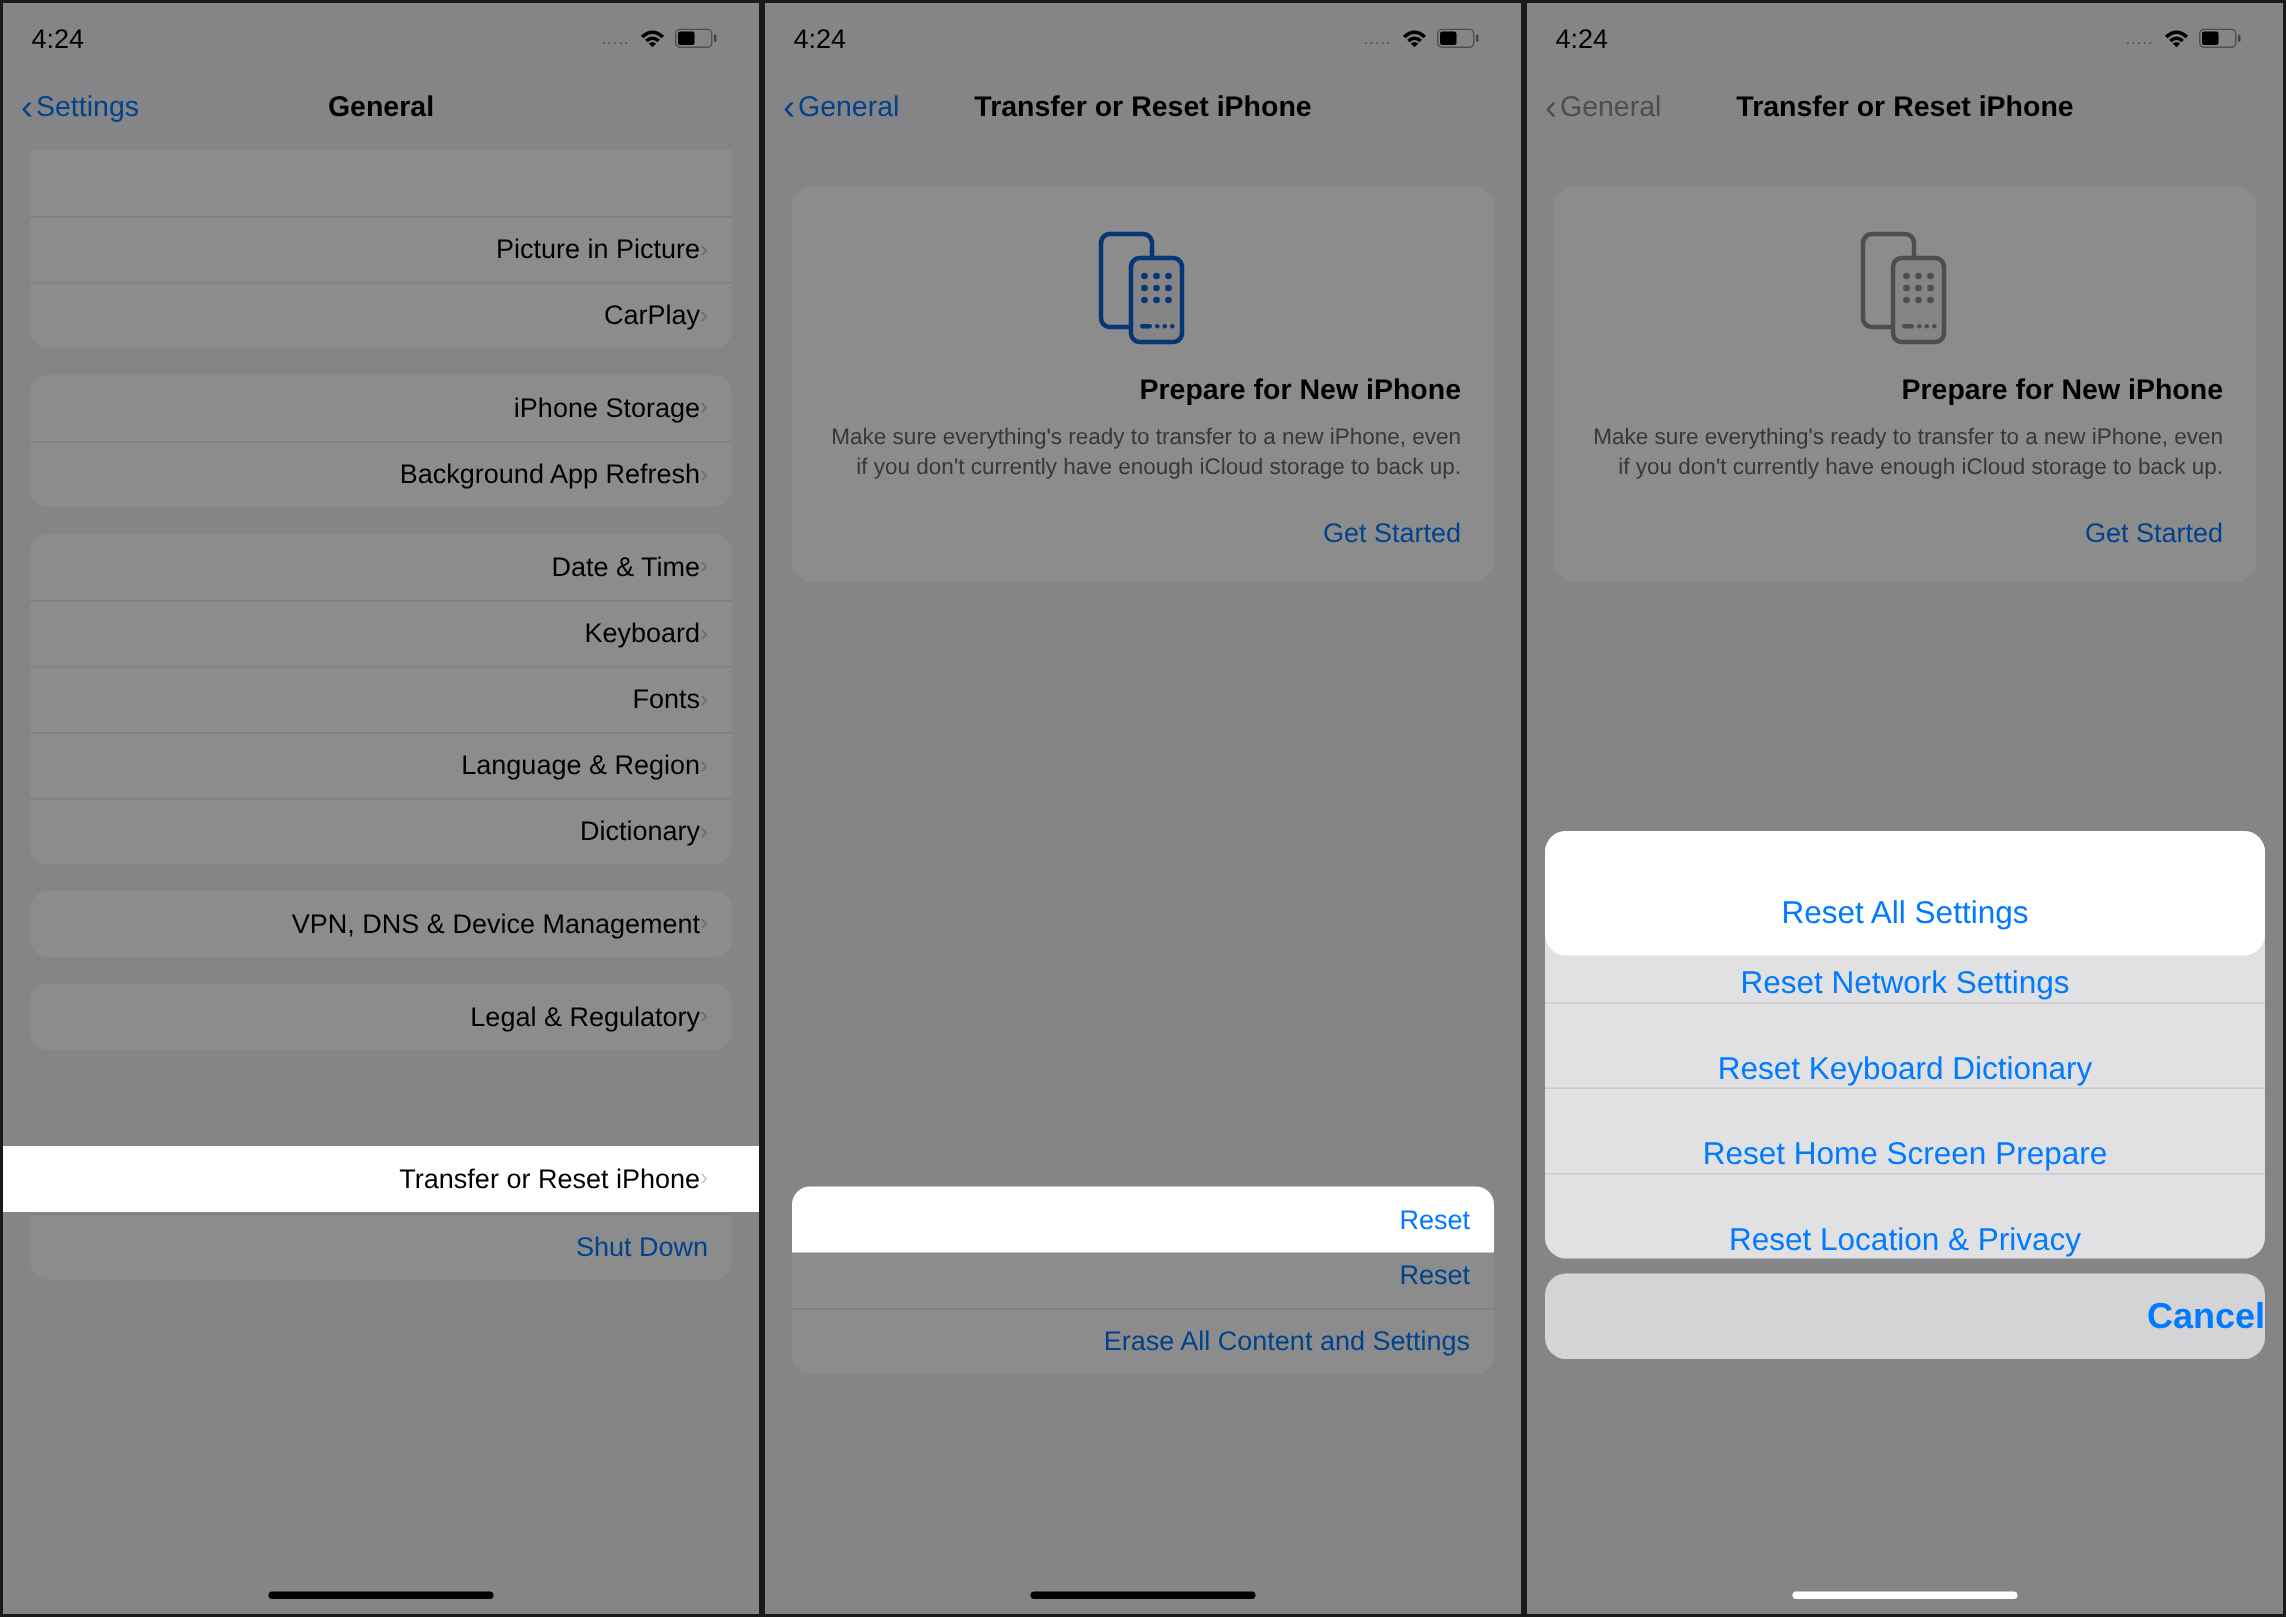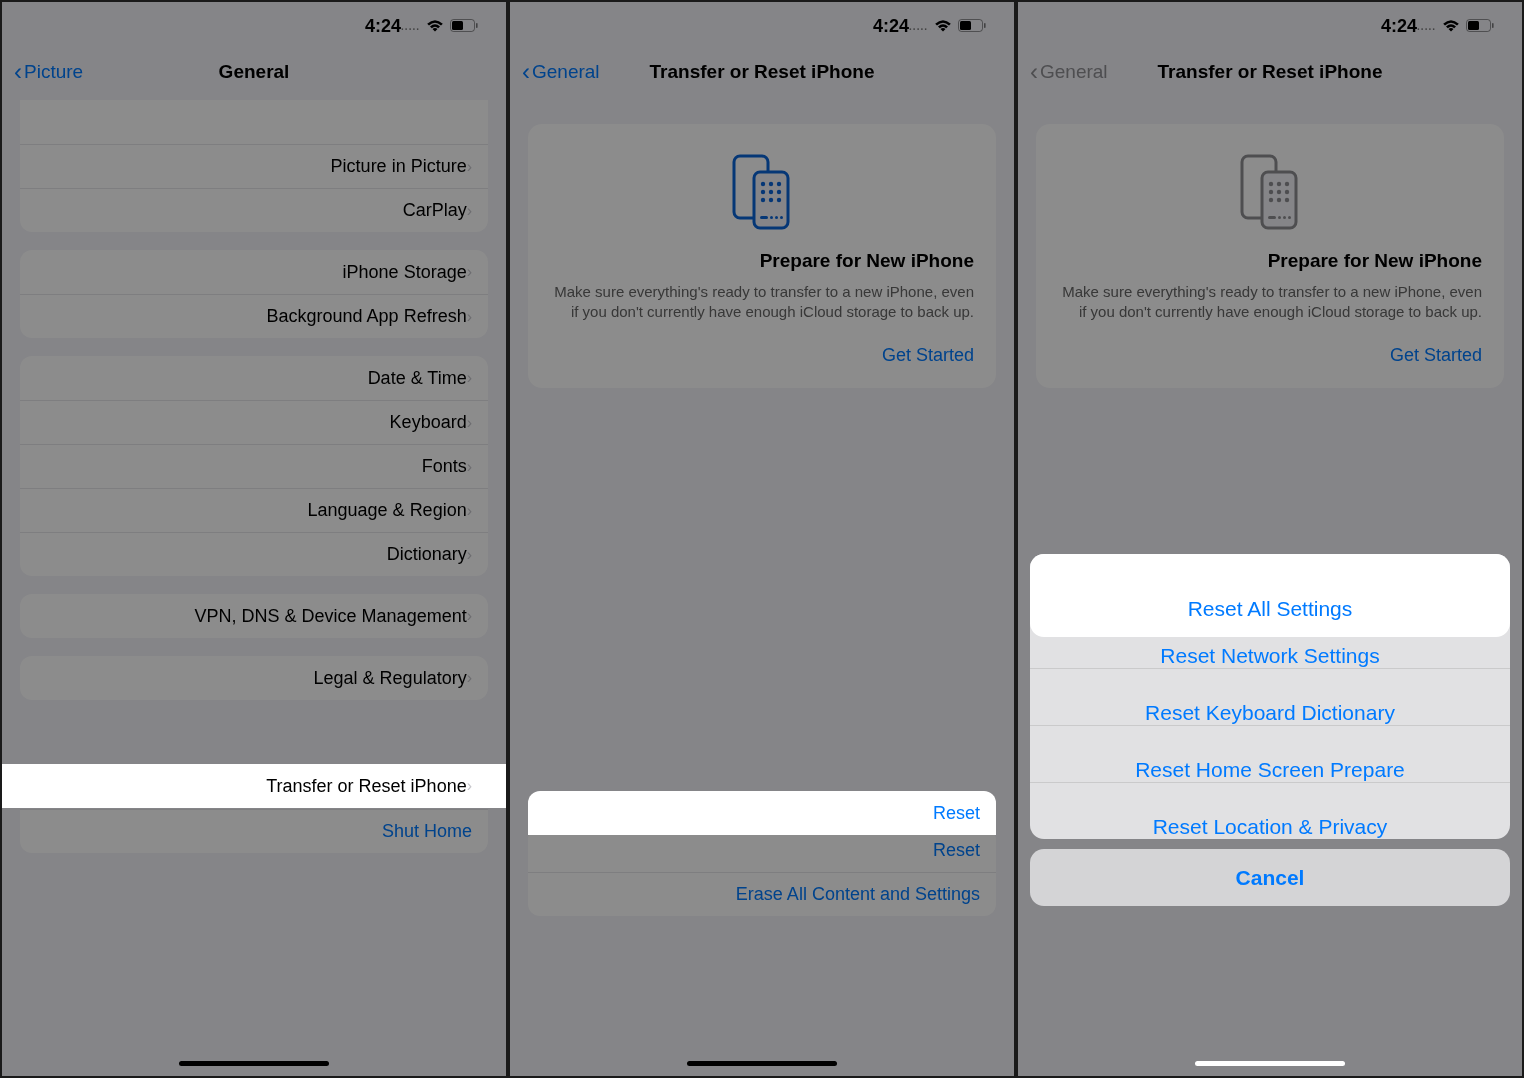--- a/index.html
+++ b/index.html
@@ -31,23 +31,23 @@
     background: rgba(0,0,0,.45);
     z-index: 50;
     pointer-events: none;
   }
   
   .status {
     position: relative;
     height: 48px;
     display: flex;
     align-items: center;
-    justify-content: flex-end;
-    padding: 0 28px 0 46px;
-    font-weight: 700;
+    justify-content: space-between;
+    padding: 0 28px 0 19px;
+    font-weight: 400;
     font-size: 18px;
     z-index: 1;
   }
   .status-right { display: flex; align-items: center; gap: 6px; }
   .dots { font-size: 10px; letter-spacing: 1px; opacity: .5; }
   
   .nav {
     position: relative;
     height: 44px;
     display: flex;
@@ -141,22 +141,22 @@
     border-top: 1px solid rgba(0,0,0,.1);
   }
   .sheet-row:first-child { border-top: none; }
   .sheet-cancel {
     margin-top: 10px;
     background: rgba(215,215,218,.96);
     border-radius: 14px;
     height: 57px;
     display: flex;
     align-items: center;
-    justify-content: center;
-    font-size: 21px;
+    justify-content: flex-end;
+    font-size: 24px;
     font-weight: 600;
     color: #007aff;
   }
   
   .home-ind {
     position: absolute;
     bottom: 10px;
     left: 50%;
     transform: translateX(-50%);
     width: 150px;
@@ -188,21 +188,21 @@
         <span><svg width="28" height="13" viewBox="0 0 28 13">
               <rect x="0.5" y="0.5" width="24" height="12" rx="3" fill="none" stroke="#000" stroke-opacity=".4"></rect>
               <rect x="2" y="2" width="11" height="9" rx="1.5" fill="#000"></rect>
               <rect x="26" y="4" width="1.6" height="5" rx="0.8" fill="#000" fill-opacity=".5"></rect>
             </svg></span>
       </div>
     </div>
     <div class="nav">
       <div class="nav-back">
         <span class="chev">‹</span>
-        <span>Picture</span>
+        <span>Settings</span>
       </div>
       <span class="nav-title">General</span>
     </div>
 
     <div class="content">
       <div class="group first-clip">
         <div class="row partial-top"></div>
         <div class="row">
             <span>Picture in Picture</span>
             <span class="chev">›</span>
@@ -259,21 +259,21 @@
     </div>
 
     <div class="p1-hilite" style="top:762px;">
       <div class="row" style="border:none;padding:10px 34px;">
         <span>Transfer or Reset iPhone</span>
           <span class="chev">›</span>
       </div>
     </div>
     <div style="position:absolute;top:807px;left:18px;right:18px;background:#fff;border-radius:0 0 12px 12px;z-index:1;">
       <div class="row link" style="border-top:1px solid #e5e5ea;">
-          <span>Shut Home</span>
+          <span>Shut Down</span>
         </div>
     </div>
 
     <div class="home-ind"></div>
   </div>
 
   <div class="phone dim">
     <div class="status">
       <span>4:24</span>
       <div class="status-right">

